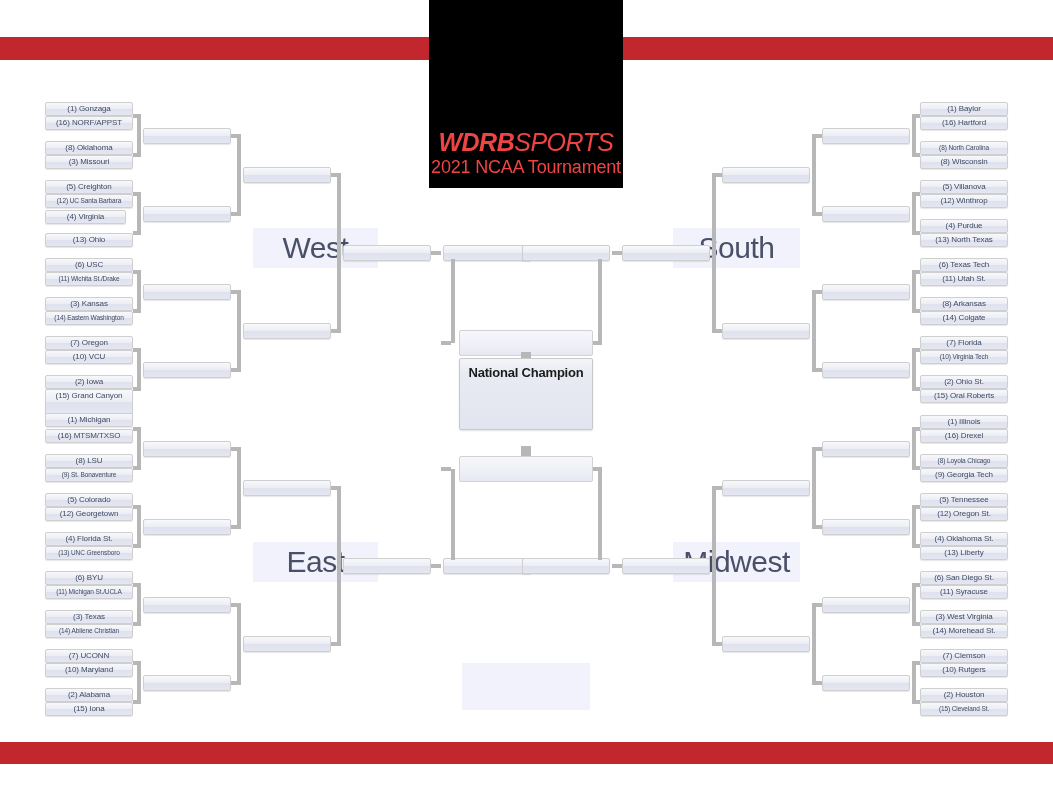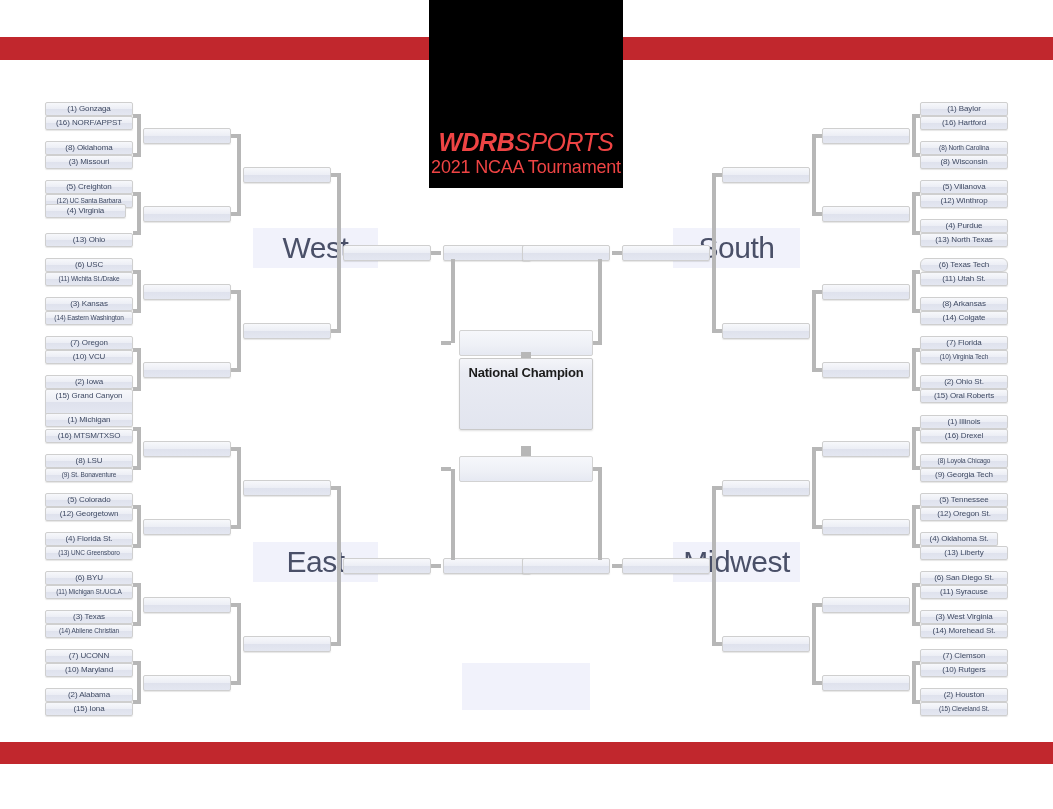--- a/index.html
+++ b/index.html
@@ -194,21 +194,21 @@
 
   <div class="blank-box"></div>
 
   <div id="bracket-layer">
       <div class="slot team-slot" style="left: 45px; top: 102px; width: 88px; height: 14px;">(1) Gonzaga</div>
       <div class="slot team-slot" style="left: 45px; top: 116px; width: 88px; height: 14px;">(16) NORF/APPST</div>
       <div class="slot team-slot" style="left: 45px; top: 141px; width: 88px; height: 14px;">(8) Oklahoma</div>
       <div class="slot team-slot" style="left: 45px; top: 155px; width: 88px; height: 14px;">(3) Missouri</div>
       <div class="slot team-slot" style="left: 45px; top: 180px; width: 88px; height: 14px;">(5) Creighton</div>
       <div class="slot team-slot tiny" style="left: 45px; top: 194px; width: 88px; height: 14px;">(12) UC Santa Barbara</div>
-      <div class="slot team-slot" style="left: 45px; top: 204px; width: 81px; height: 14px;">(4) Virginia</div>
+      <div class="slot team-slot" style="left: 45px; top: 210px; width: 81px; height: 14px;">(4) Virginia</div>
       <div class="slot team-slot" style="left: 45px; top: 233px; width: 88px; height: 14px;">(13) Ohio</div>
       <div class="slot team-slot" style="left: 45px; top: 258px; width: 88px; height: 14px;">(6) USC</div>
       <div class="slot team-slot tiny" style="left: 45px; top: 272px; width: 88px; height: 14px;">(11) Wichita St./Drake</div>
       <div class="slot team-slot" style="left: 45px; top: 297px; width: 88px; height: 14px;">(3) Kansas</div>
       <div class="slot team-slot tiny" style="left: 45px; top: 311px; width: 88px; height: 14px;">(14) Eastern Washington</div>
       <div class="slot team-slot" style="left: 45px; top: 336px; width: 88px; height: 14px;">(7) Oregon</div>
       <div class="slot team-slot" style="left: 45px; top: 350px; width: 88px; height: 14px;">(10) VCU</div>
       <div class="slot team-slot" style="left: 45px; top: 375px; width: 88px; height: 14px;">(2) Iowa</div>
       <div class="slot team-slot" style="left: 45px; top: 389px; width: 88px; height: 26px;">(15) Grand Canyon</div>
       <div class="conn conn-v" style="left: 137px; top: 114px; width: 4px; height: 43px;"></div>
@@ -292,21 +292,21 @@
       <div class="conn conn-v" style="left: 451px; top: 469px; width: 4px; height: 90.5px;"></div>
       <div class="conn conn-h" style="left: 441px; top: 467px; width: 10px; height: 4px;"></div>
       <div class="slot team-slot" style="left: 920px; top: 102px; width: 88px; height: 14px;">(1) Baylor</div>
       <div class="slot team-slot" style="left: 920px; top: 116px; width: 88px; height: 14px;">(16) Hartford</div>
       <div class="slot team-slot tiny" style="left: 920px; top: 141px; width: 88px; height: 14px;">(8) North Carolina</div>
       <div class="slot team-slot" style="left: 920px; top: 155px; width: 88px; height: 14px;">(8) Wisconsin</div>
       <div class="slot team-slot" style="left: 920px; top: 180px; width: 88px; height: 14px;">(5) Villanova</div>
       <div class="slot team-slot" style="left: 920px; top: 194px; width: 88px; height: 14px;">(12) Winthrop</div>
       <div class="slot team-slot" style="left: 920px; top: 219px; width: 88px; height: 14px;">(4) Purdue</div>
       <div class="slot team-slot" style="left: 920px; top: 233px; width: 88px; height: 14px;">(13) North Texas</div>
-      <div class="slot team-slot" style="left: 920px; top: 258px; width: 88px; height: 14px; border-radius: 6px;">(6) Texas Tech</div>
+      <div class="slot team-slot" style="left: 920px; top: 258px; width: 88px; height: 14px;">(6) Texas Tech</div>
       <div class="slot team-slot" style="left: 920px; top: 272px; width: 88px; height: 14px;">(11) Utah St.</div>
       <div class="slot team-slot" style="left: 920px; top: 297px; width: 88px; height: 14px;">(8) Arkansas</div>
       <div class="slot team-slot" style="left: 920px; top: 311px; width: 88px; height: 14px;">(14) Colgate</div>
       <div class="slot team-slot" style="left: 920px; top: 336px; width: 88px; height: 14px;">(7) Florida</div>
       <div class="slot team-slot tiny" style="left: 920px; top: 350px; width: 88px; height: 14px;">(10) Virginia Tech</div>
       <div class="slot team-slot" style="left: 920px; top: 375px; width: 88px; height: 14px;">(2) Ohio St.</div>
       <div class="slot team-slot" style="left: 920px; top: 389px; width: 88px; height: 14px;">(15) Oral Roberts</div>
       <div class="conn conn-v" style="left: 912px; top: 114px; width: 4px; height: 43px;"></div>
       <div class="conn conn-h" style="left: 912px; top: 114px; width: 8px; height: 4px;"></div>
       <div class="conn conn-h" style="left: 912px; top: 153px; width: 8px; height: 4px;"></div>
@@ -338,21 +338,21 @@
       <div class="conn conn-h" style="left: 612px; top: 250.5px; width: 10px; height: 4px;"></div>
       <div class="slot win-slot" style="left: 522px; top: 244.5px; width: 88px; height: 16px;"></div>
       <div class="conn conn-v" style="left: 598px; top: 258.5px; width: 4px; height: 84.5px;"></div>
       <div class="conn conn-h" style="left: 593px; top: 341px; width: 9px; height: 4px;"></div>
       <div class="slot team-slot" style="left: 920px; top: 415px; width: 88px; height: 14px;">(1) Illinois</div>
       <div class="slot team-slot" style="left: 920px; top: 429px; width: 88px; height: 14px;">(16) Drexel</div>
       <div class="slot team-slot tiny" style="left: 920px; top: 454px; width: 88px; height: 14px;">(8) Loyola Chicago</div>
       <div class="slot team-slot" style="left: 920px; top: 468px; width: 88px; height: 14px;">(9) Georgia Tech</div>
       <div class="slot team-slot" style="left: 920px; top: 493px; width: 88px; height: 14px;">(5) Tennessee</div>
       <div class="slot team-slot" style="left: 920px; top: 507px; width: 88px; height: 14px;">(12) Oregon St.</div>
-      <div class="slot team-slot" style="left: 920px; top: 532px; width: 78px; height: 14px;">(4) Oklahoma St.</div>
+      <div class="slot team-slot" style="left: 920px; top: 532px; width: 88px; height: 14px;">(4) Oklahoma St.</div>
       <div class="slot team-slot" style="left: 920px; top: 546px; width: 88px; height: 14px;">(13) Liberty</div>
       <div class="slot team-slot" style="left: 920px; top: 571px; width: 88px; height: 14px;">(6) San Diego St.</div>
       <div class="slot team-slot" style="left: 920px; top: 585px; width: 88px; height: 14px;">(11) Syracuse</div>
       <div class="slot team-slot" style="left: 920px; top: 610px; width: 88px; height: 14px;">(3) West Virginia</div>
       <div class="slot team-slot" style="left: 920px; top: 624px; width: 88px; height: 14px;">(14) Morehead St.</div>
       <div class="slot team-slot" style="left: 920px; top: 649px; width: 88px; height: 14px;">(7) Clemson</div>
       <div class="slot team-slot" style="left: 920px; top: 663px; width: 88px; height: 14px;">(10) Rutgers</div>
       <div class="slot team-slot" style="left: 920px; top: 688px; width: 88px; height: 14px;">(2) Houston</div>
       <div class="slot team-slot tiny" style="left: 920px; top: 702px; width: 88px; height: 14px;">(15) Cleveland St.</div>
       <div class="conn conn-v" style="left: 912px; top: 427px; width: 4px; height: 43px;"></div>

